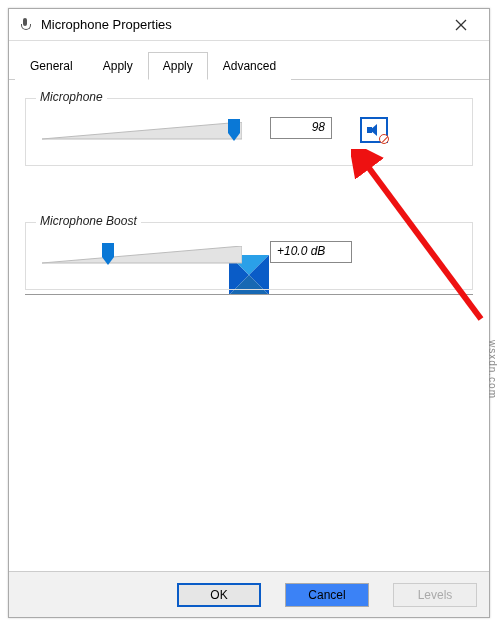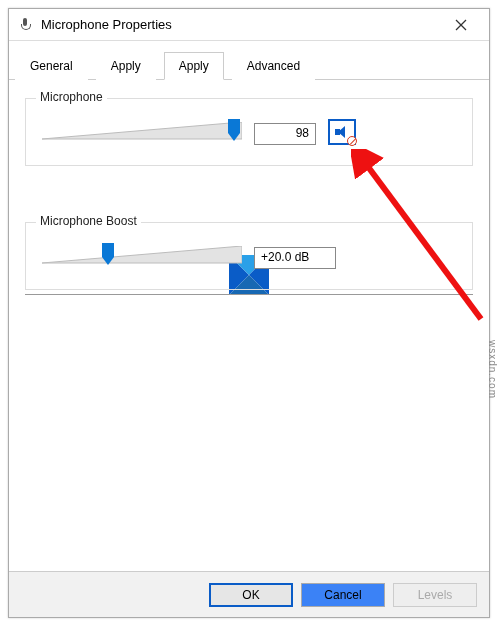--- a/index.html
+++ b/index.html
@@ -46,60 +46,61 @@
   }
   .title-text { font-size: 13px; flex: 1; }
   .close-btn {
     width: 40px; height: 28px;
     display: flex; align-items: center; justify-content: center;
     font-size: 14px; color: #333;
   }
   .tabs {
     display: flex;
     padding: 6px 6px 0 6px;
-    gap: 8px;
+    gap: 0;
     border-bottom: 1px solid #ccc;
     margin-top: 4px;
   }
   .tab {
     padding: 6px 14px 6px 14px;
     font-size: 12px;
     border: 1px solid transparent;
     border-bottom: none;
     background: #fff;
     position: relative;
     top: 1px;
     cursor: default;
   }
   .tab.active {
     border: 1px solid #ccc;
     border-bottom: 1px solid #fff;
     background: #fff;
   }
   .content {
     padding: 18px 16px 0 16px;
+    font-style: italic;
   }
   .group {
     border: 1px solid #ddd;
     padding: 18px 16px 20px 16px;
     position: relative;
     margin-bottom: 28px;
   }
   .group .legend {
     position: absolute;
     top: -9px; left: 10px;
     background: #fff;
     padding: 0 4px;
     font-size: 12px;
     color: #222;
   }
   .slider-row {
     display: flex;
-    align-items: flex-end;
-    gap: 12px;
+    align-items: flex-start;
+    gap: 28px;
   }
   .slider {
     position: relative;
     width: 200px; height: 28px;
   }
   .slider .wedge {
     position: absolute;
     left: 0; bottom: 5px;
     width: 100%; height: 18px;
   }
@@ -176,21 +177,21 @@
   .group2 { margin-top: 56px; }
   .footer {
     position: absolute;
     left: 0; right: 0; bottom: 0;
     height: 46px;
     border-top: 1px solid #ccc;
     background: #f1f1f1;
     display: flex;
     justify-content: flex-end;
     align-items: center;
-    gap: 8px;
+    gap: 24px;
     padding: 0 12px;
   }
   .btn {
     width: 84px; height: 24px;
     background: #3b82f6;
     border: 1px solid #aaa;
     font-size: 12px;
     display: flex; align-items: center; justify-content: center;
     cursor: default;
   }
@@ -284,21 +285,21 @@
             <svg width="200" height="18" viewBox="0 0 200 18">
               <polygon points="0,17 200,0 200,17" fill="#e3e3e3" stroke="#bcbcbc" stroke-width="1"></polygon>
             </svg>
           </div>
           <div class="thumb" id="thumb-boost" style="left: 66px;">
             <svg width="12" height="22" viewBox="0 0 12 22">
               <polygon points="0,0 12,0 12,14 6,22 0,14" fill="#0a78d6"></polygon>
             </svg>
           </div>
         </div>
-        <div class="value-box" style="width:82px;text-align:left;">+20.0 dB</div>
+        <div class="value-box" style="width:82px;text-align:left;">+10.0 dB</div>
       </div>
     </div>
 
   </div>
 
   <svg class="arrow" width="140" height="180" viewBox="0 0 140 180">
     <defs>
       <marker id="arrowhead" markerWidth="6" markerHeight="6" refX="1" refY="3" orient="auto">
         <polygon points="0,0 6,3 0,6" fill="#e11"></polygon>
       </marker>

